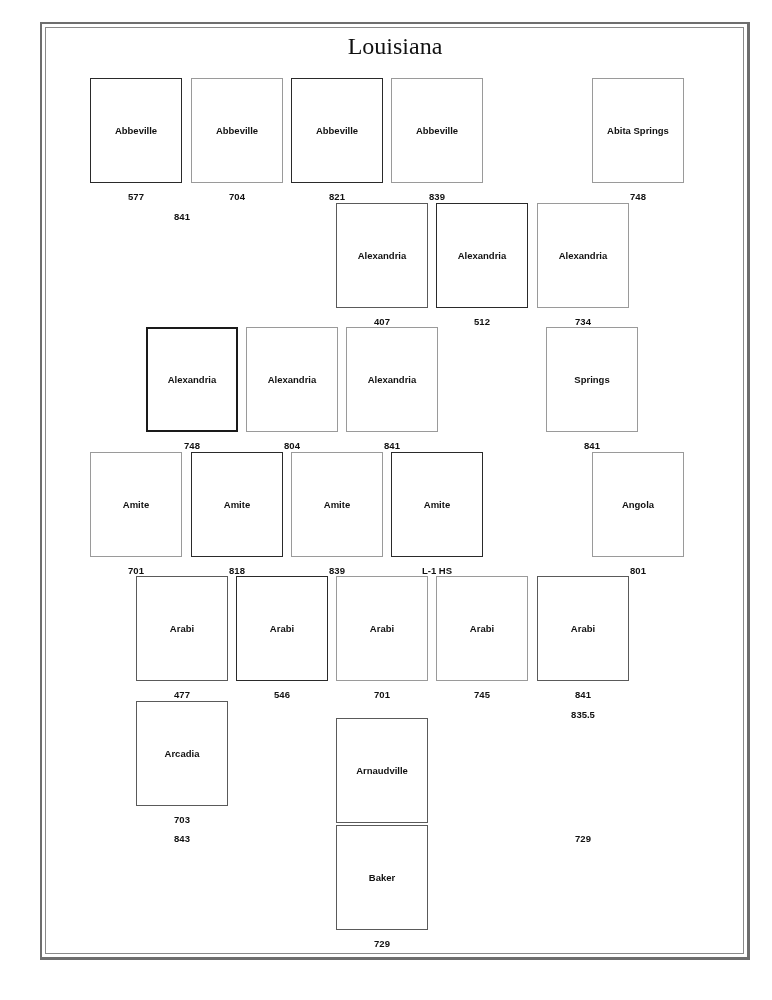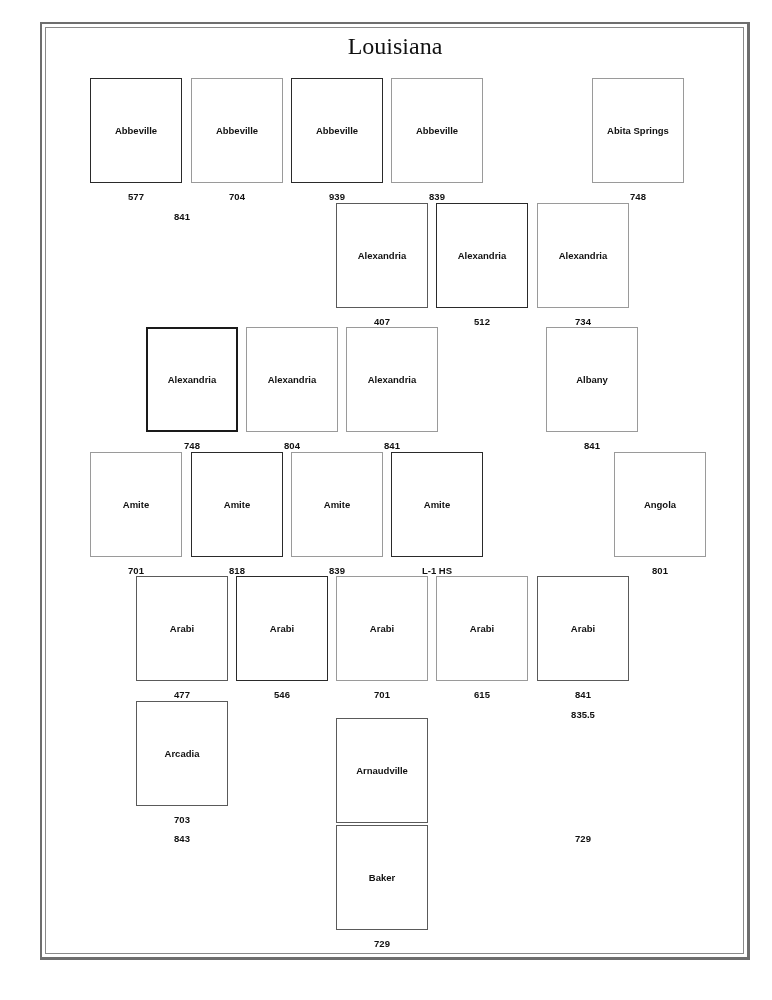--- a/index.html
+++ b/index.html
@@ -97,21 +97,21 @@
     <div class="slot" style="left: 191px; top: 78px;">
     <div class="slot-box light">
       <span class="slot-name">Abbeville</span>
     </div>
     <div class="slot-number">704</div>
   </div>
     <div class="slot" style="left: 291px; top: 78px;">
     <div class="slot-box dark">
       <span class="slot-name">Abbeville</span>
     </div>
-    <div class="slot-number">939</div>
+    <div class="slot-number">821</div>
   </div>
     <div class="slot" style="left: 391px; top: 78px;">
     <div class="slot-box light">
       <span class="slot-name">Abbeville</span>
     </div>
     <div class="slot-number">839</div>
   </div>
     <div class="slot" style="left: 592px; top: 78px;">
     <div class="slot-box light">
       <span class="slot-name">Abita Springs</span>
@@ -152,21 +152,21 @@
     <div class="slot-number">804</div>
   </div>
     <div class="slot" style="left: 346px; top: 327px;">
     <div class="slot-box light">
       <span class="slot-name">Alexandria</span>
     </div>
     <div class="slot-number">841</div>
   </div>
     <div class="slot" style="left: 546px; top: 327px;">
     <div class="slot-box light">
-      <span class="slot-name">Albany</span>
+      <span class="slot-name">Springs</span>
     </div>
     <div class="slot-number">841</div>
   </div>
     <div class="slot" style="left: 90px; top: 452px;">
     <div class="slot-box light">
       <span class="slot-name">Amite</span>
     </div>
     <div class="slot-number">701</div>
   </div>
     <div class="slot" style="left: 191px; top: 452px;">
@@ -180,21 +180,21 @@
       <span class="slot-name">Amite</span>
     </div>
     <div class="slot-number">839</div>
   </div>
     <div class="slot" style="left: 391px; top: 452px;">
     <div class="slot-box dark">
       <span class="slot-name">Amite</span>
     </div>
     <div class="slot-number">L-1 HS</div>
   </div>
-    <div class="slot" style="left: 614px; top: 452px;">
+    <div class="slot" style="left: 592px; top: 452px;">
     <div class="slot-box light">
       <span class="slot-name">Angola</span>
     </div>
     <div class="slot-number">801</div>
   </div>
     <div class="slot" style="left: 136px; top: 576px;">
     <div class="slot-box medium">
       <span class="slot-name">Arabi</span>
     </div>
     <div class="slot-number">477</div>
@@ -208,21 +208,21 @@
     <div class="slot" style="left: 336px; top: 576px;">
     <div class="slot-box light">
       <span class="slot-name">Arabi</span>
     </div>
     <div class="slot-number">701</div>
   </div>
     <div class="slot" style="left: 436px; top: 576px;">
     <div class="slot-box light">
       <span class="slot-name">Arabi</span>
     </div>
-    <div class="slot-number">615</div>
+    <div class="slot-number">745</div>
   </div>
     <div class="slot" style="left: 537px; top: 576px;">
     <div class="slot-box medium">
       <span class="slot-name">Arabi</span>
     </div>
     <div class="slot-number">841</div>
   </div>
     <div class="slot" style="left: 136px; top: 701px;">
     <div class="slot-box medium">
       <span class="slot-name">Arcadia</span>

